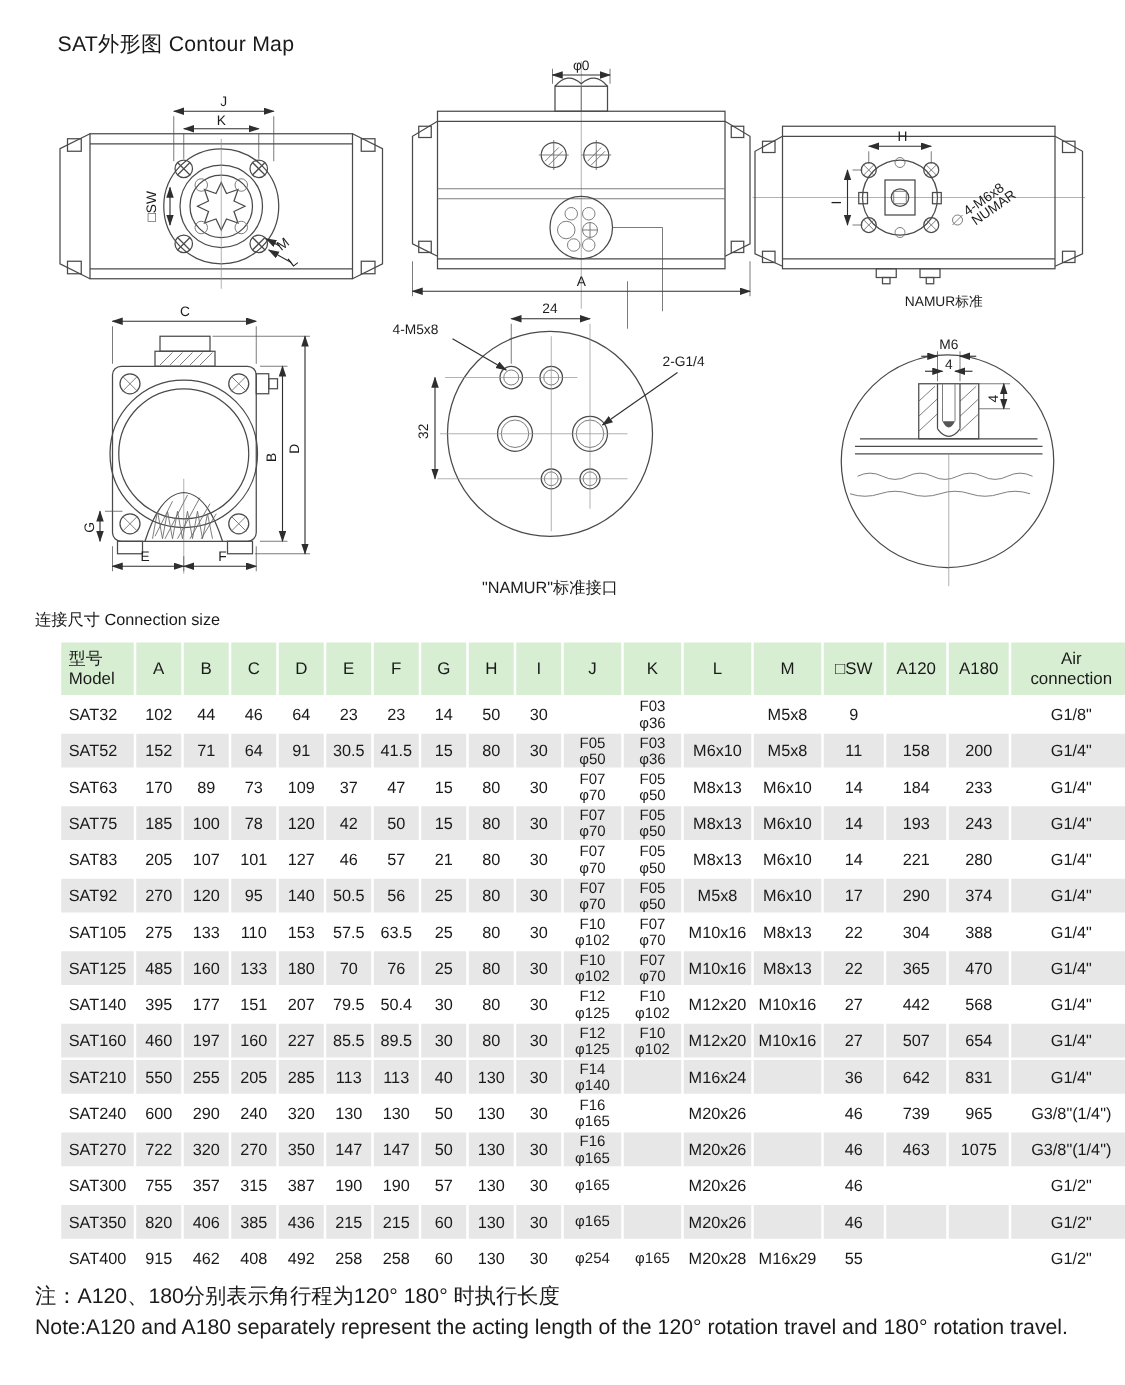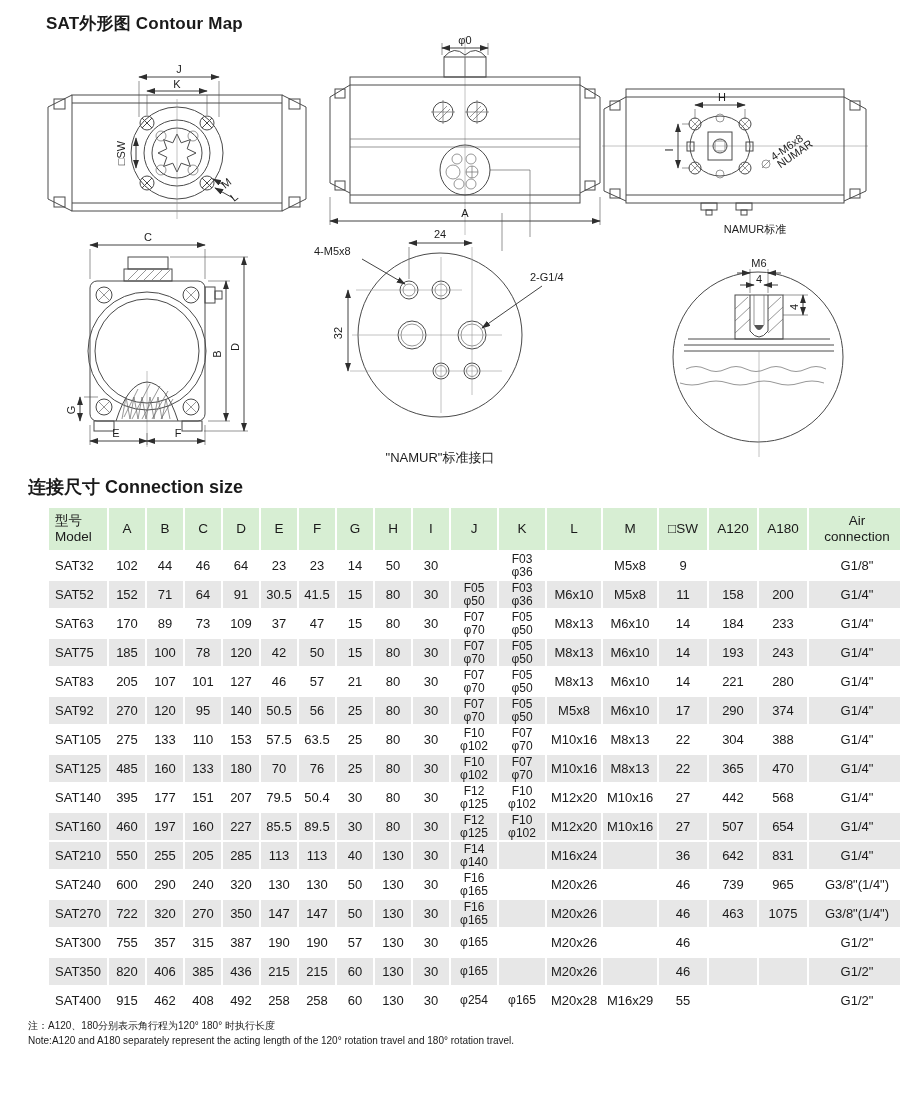--- a/index.html
+++ b/index.html
@@ -2,48 +2,48 @@
 <html><head>
 <meta charset="utf-8">
 <style>
   html,body { margin:0; padding:0; background:#ffffff; }
   body {
     width:900px; height:1108px;
     font-family:"Liberation Sans", sans-serif;
     color:#1a1a1a; position:relative; overflow:hidden;
   }
   .page { padding:10px 28px 0 28px; }
-  .doc-title { font-size:17px; font-weight:bold; margin:2px 0 0 18px; letter-spacing:.2px; }
+  .doc-title { font-size:17px; font-weight:normal; margin:14px 0 0 18px; letter-spacing:.2px; }
   .drawings { position:relative; height:432px; width:844px; }
   .drawings svg { position:absolute; overflow:visible; }
   
   .ln   { stroke:#4a4a4a; fill:none; stroke-width:1; stroke-linejoin:miter; }
   .lnT  { stroke:#6a6a6a; fill:none; stroke-width:.7; }
   .cl   { stroke:#8f8f8f; fill:none; stroke-width:.55; }
   .dim  { stroke:#2e2e2e; fill:none; stroke-width:.9; }
   .ext  { stroke:#4f4f4f; fill:none; stroke-width:.6; }
   svg text { font-family:"Liberation Sans", sans-serif; fill:#1d1d1d; font-size:11px; }
   .cap { font-size:13px; }
-  .section-title { font-size:18px; font-weight:bold; margin:8px 0 7px 0; }
+  .section-title { font-size:13px; font-weight:normal; margin:8px 0 7px 0; }
   
   table { border-collapse:separate; border-spacing:2px; width:844px; table-layout:fixed;margin-left:19px; }
   th { background:#d7eed3; font-weight:normal; font-size:13.5px; white-space:pre-line;
        height:42px; vertical-align:middle; text-align:center; line-height:1.15; padding:0; }
   td { font-size:13px; text-align:center; white-space:pre-line; height:25px;
        line-height:1.04; padding:1px 0; vertical-align:middle; }
   tr.alt td { background:#e7e7e7; }
   th:first-child, td:first-child { text-align:left; padding-left:6px; }
   th:nth-child(1) { width:52px; }
   th:nth-child(n+2):nth-child(-n+10) { width:36px; }
   th:nth-child(11), th:nth-child(12) { width:46px; }
   th:nth-child(13), th:nth-child(14) { width:54px; }
   th:nth-child(15), th:nth-child(16), th:nth-child(17) { width:48px; }
   th:nth-child(18) { width:96px; }
   td:nth-child(11), td:nth-child(12) { font-size:12px; }
-  .notes { margin-top:3px; font-size:10px; line-height:1.45; }
+  .notes { margin-top:3px; font-size:17px; line-height:1.45; }
 </style>
 </head>
 <body>
 
 <svg width="0" height="0" style="position:absolute">
   <defs>
     <marker id="arw" markerWidth="9" markerHeight="7" refX="8.2" refY="3" orient="auto-start-reverse" markerUnits="userSpaceOnUse">
       <path d="M0,0 L9,3 L0,6 z" fill="#2e2e2e"></path>
     </marker>
   </defs>

